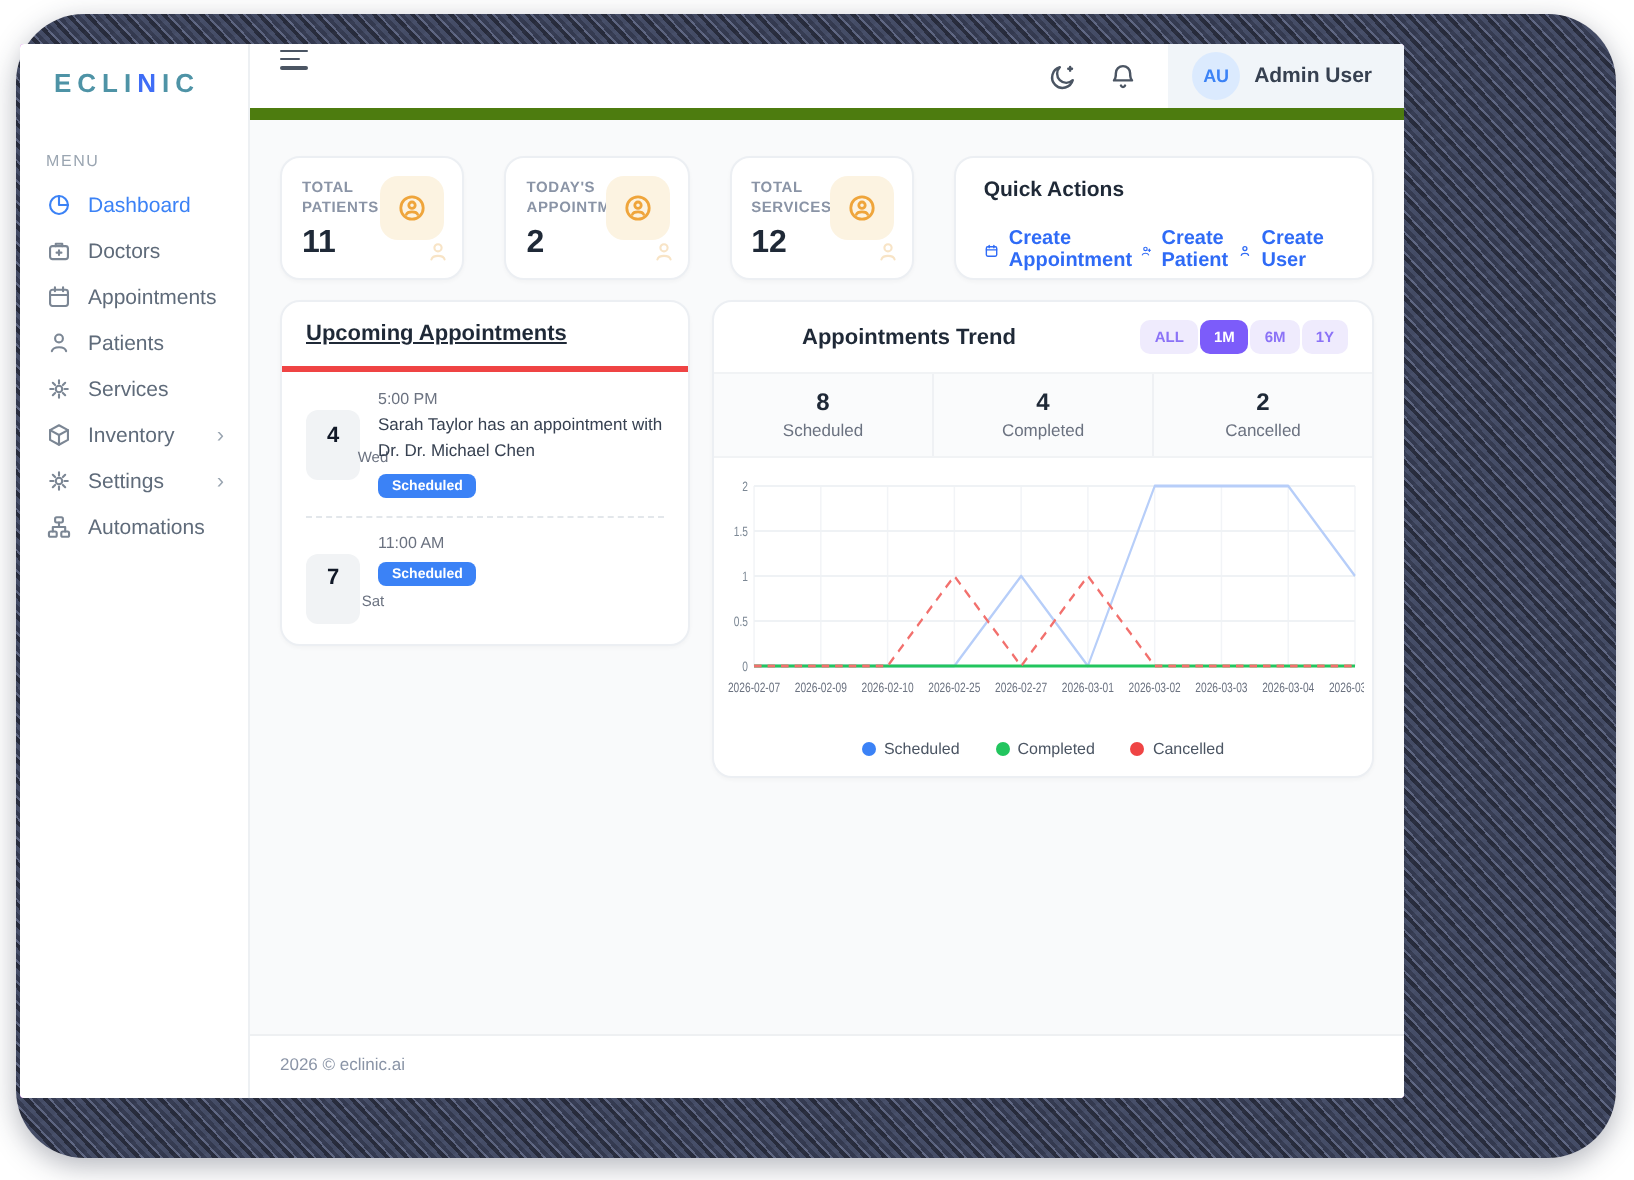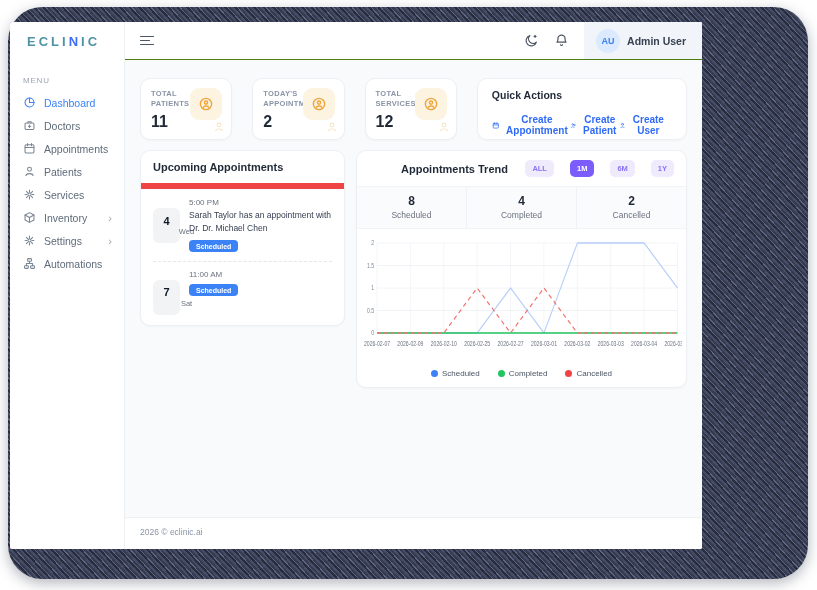--- a/index.html
+++ b/index.html
@@ -21,21 +21,21 @@
   .logo { height:38px; display:flex; align-items:center; padding-left:17px; font-weight:bold; font-size:13px; letter-spacing:3px; color:#4E93A6; }
   .logo .accent { color:#3F6DF6; }
   .menu-label { font-size:8px; color:#9AA5B1; letter-spacing:.8px; padding:16px 0 6px 13px; }
   .nav-item { display:flex; align-items:center; gap:8px; padding:5px 8px 5px 13px; font-size:10.5px; color:#5F6B7A; cursor:pointer; }
   .nav-item svg { width:13px; height:13px; stroke:#7B8694; stroke-width:1.3; fill:none; stroke-linecap:round; stroke-linejoin:round; flex:0 0 13px; }
   .nav-item.active { color:#3B82F6; }
   .nav-item.active svg { stroke:#3B82F6; }
   .nav-item .chev { margin-left:auto; color:#9AA5B1; font-size:11px; padding-right:4px; }
   
   .main { flex:1; display:flex; flex-direction:column; background:#F9FAFB; min-width:0; }
-  .topbar { height:38px; background:#fff; border-bottom:1px solid #4d7c0f; display:flex; align-items:center; padding-left:15px; flex:0 0 38px; }
+  .topbar { height:38px; background:#fff; border-bottom:6px solid #4d7c0f; display:flex; align-items:flex-start; padding-left:15px; flex:0 0 38px; }
   .hamburger { width:16px; cursor:pointer; }
   .hamburger div { height:1.6px; background:#4B5563; border-radius:1px; margin:2.6px 0; }
   .hamburger div:nth-child(1){ width:14px; } .hamburger div:nth-child(2){ width:10px; } .hamburger div:nth-child(3){ width:14px; }
   .topbar-right { margin-left:auto; display:flex; align-items:center; height:100%; }
   .icon-btn { width:30px; height:30px; display:flex; align-items:center; justify-content:center; cursor:pointer; }
   .icon-btn svg { width:15px; height:15px; stroke:#4B5563; stroke-width:1.3; fill:none; stroke-linecap:round; stroke-linejoin:round; }
   .user-chip { height:100%; background:#F1F5F9; display:flex; align-items:center; gap:7px; padding:0 16px 0 12px; margin-left:8px; cursor:pointer; }
   .avatar { width:24px; height:24px; border-radius:50%; background:#DBEAFE; color:#3B82F6; font-size:9px; font-weight:bold; display:flex; align-items:center; justify-content:center; }
   .user-name { font-size:10.5px; font-weight:bold; color:#374151; }
   
@@ -45,40 +45,40 @@
   .stat-card { width:101px; height:62px; position:relative; padding:10px 10px; overflow:hidden; }
   .stat-label { font-size:7.5px; color:#8A94A6; letter-spacing:.3px; font-weight:bold; width:64px; line-height:1.3; }
   .stat-value { font-size:16px; font-weight:bold; color:#1F2937; margin-top:4px; }
   .stat-iconbox { position:absolute; top:9px; right:9px; width:32px; height:32px; border-radius:9px; background:#FCF3E1; display:flex; align-items:center; justify-content:center; }
   .stat-iconbox svg { width:16px; height:16px; stroke:#EFA53B; stroke-width:1.4; fill:none; stroke-linecap:round; }
   .stat-watermark { position:absolute; right:6px; bottom:2px; opacity:.45; }
   .stat-watermark svg { width:12px; height:12px; stroke:#EFC381; stroke-width:1.4; fill:none; stroke-linecap:round; }
   .qa-card { flex:1; height:62px; padding:10px 14px; }
   .qa-title { font-size:10.5px; font-weight:bold; color:#1F2937; }
   .qa-links { display:flex; justify-content:space-between; margin-top:13px; padding-right:6px; }
-  .qa-link { display:flex; align-items:center; gap:5px; color:#2F6BF6; font-size:10px; font-weight:bold; text-decoration:none; cursor:pointer;text-align:center; }
+  .qa-link { display:flex; align-items:center; gap:5px; color:#2F6BF6; font-size:10px; font-weight:bold; text-decoration:none; cursor:pointer; }
   .qa-link svg { width:11px; height:11px; stroke:#2F6BF6; stroke-width:1.5; fill:none; stroke-linecap:round; stroke-linejoin:round; }
   .row2 { display:flex; gap:11px; margin-top:10px; align-items:flex-start; }
   
   .upcoming { width:205px; flex:0 0 205px; }
-  .panel-header { padding:10px 12px; border-bottom:6px solid #ef4444; font-size:11px; font-weight:bold; color:#1F2937; }
+  .panel-header { padding:10px 12px; border-bottom:3px solid #ef4444; font-size:11px; font-weight:bold; color:#1F2937;text-decoration:underline; }
   .appt-list { padding:9px 12px 10px 12px; }
   .appt-item { display:flex; gap:9px; }
   .appt-item + .appt-item { border-top:1px dashed #E3E7EB; margin-top:8px; padding-top:8px; }
   .date-box { width:27px; height:35px; background:#F1F3F5; border-radius:6px; display:flex; flex-direction:column; align-items:center; justify-content:center; flex:0 0 27px; margin-top:10px; }
   .date-day { font-size:11px; font-weight:bold; color:#111827; line-height:1.1; }
   .date-wd { font-size:7.5px; color:#6B7280;margin-left:40px; }
   .appt-time { font-size:8px; color:#6B7280; }
   .appt-text { font-size:8.5px; color:#374151; line-height:1.5; margin-top:2px; }
   .badge { display:inline-block; background:#3B82F6; color:#fff; font-size:7px; font-weight:bold; padding:2.5px 7px; border-radius:4px; margin-top:4px; }
   
   .trend { flex:1; min-width:0; }
   .trend-header { display:flex; align-items:center; padding:9px 12px; }
   .trend-title { font-size:11px; font-weight:bold; color:#1F2937;margin-left:32px; }
-  .filters { margin-left:auto; display:flex; gap:16px; }
+  .filters { margin-left:auto; display:flex; gap:1px; }
   .filter-btn { font-size:7.5px; font-weight:bold; color:#8B72F7; background:#EFEBFD; border:none; border-radius:5px; padding:4px 7px; cursor:pointer; font-family:inherit; }
   .filter-btn.active { background:#7C5CFA; color:#fff; }
   .summary-row { display:flex; border-top:1px solid #F1F3F5; border-bottom:1px solid #F1F3F5; background:#FAFBFC; }
   .summary-cell { flex:1; text-align:center; padding:7px 0 8px 0; border-right:1px solid #EFF1F4; }
   .summary-cell:last-child { border-right:none; }
   .summary-value { font-size:12px; font-weight:bold; color:#1F2937; }
   .summary-value.green { color:#22C55E; }
   .summary-label { font-size:8.5px; color:#6B7280; margin-top:2px; }
   .chart-wrap { padding:6px 4px 2px 2px; }
   .legend { display:flex; justify-content:center; gap:18px; padding:2px 0 9px 0; }

